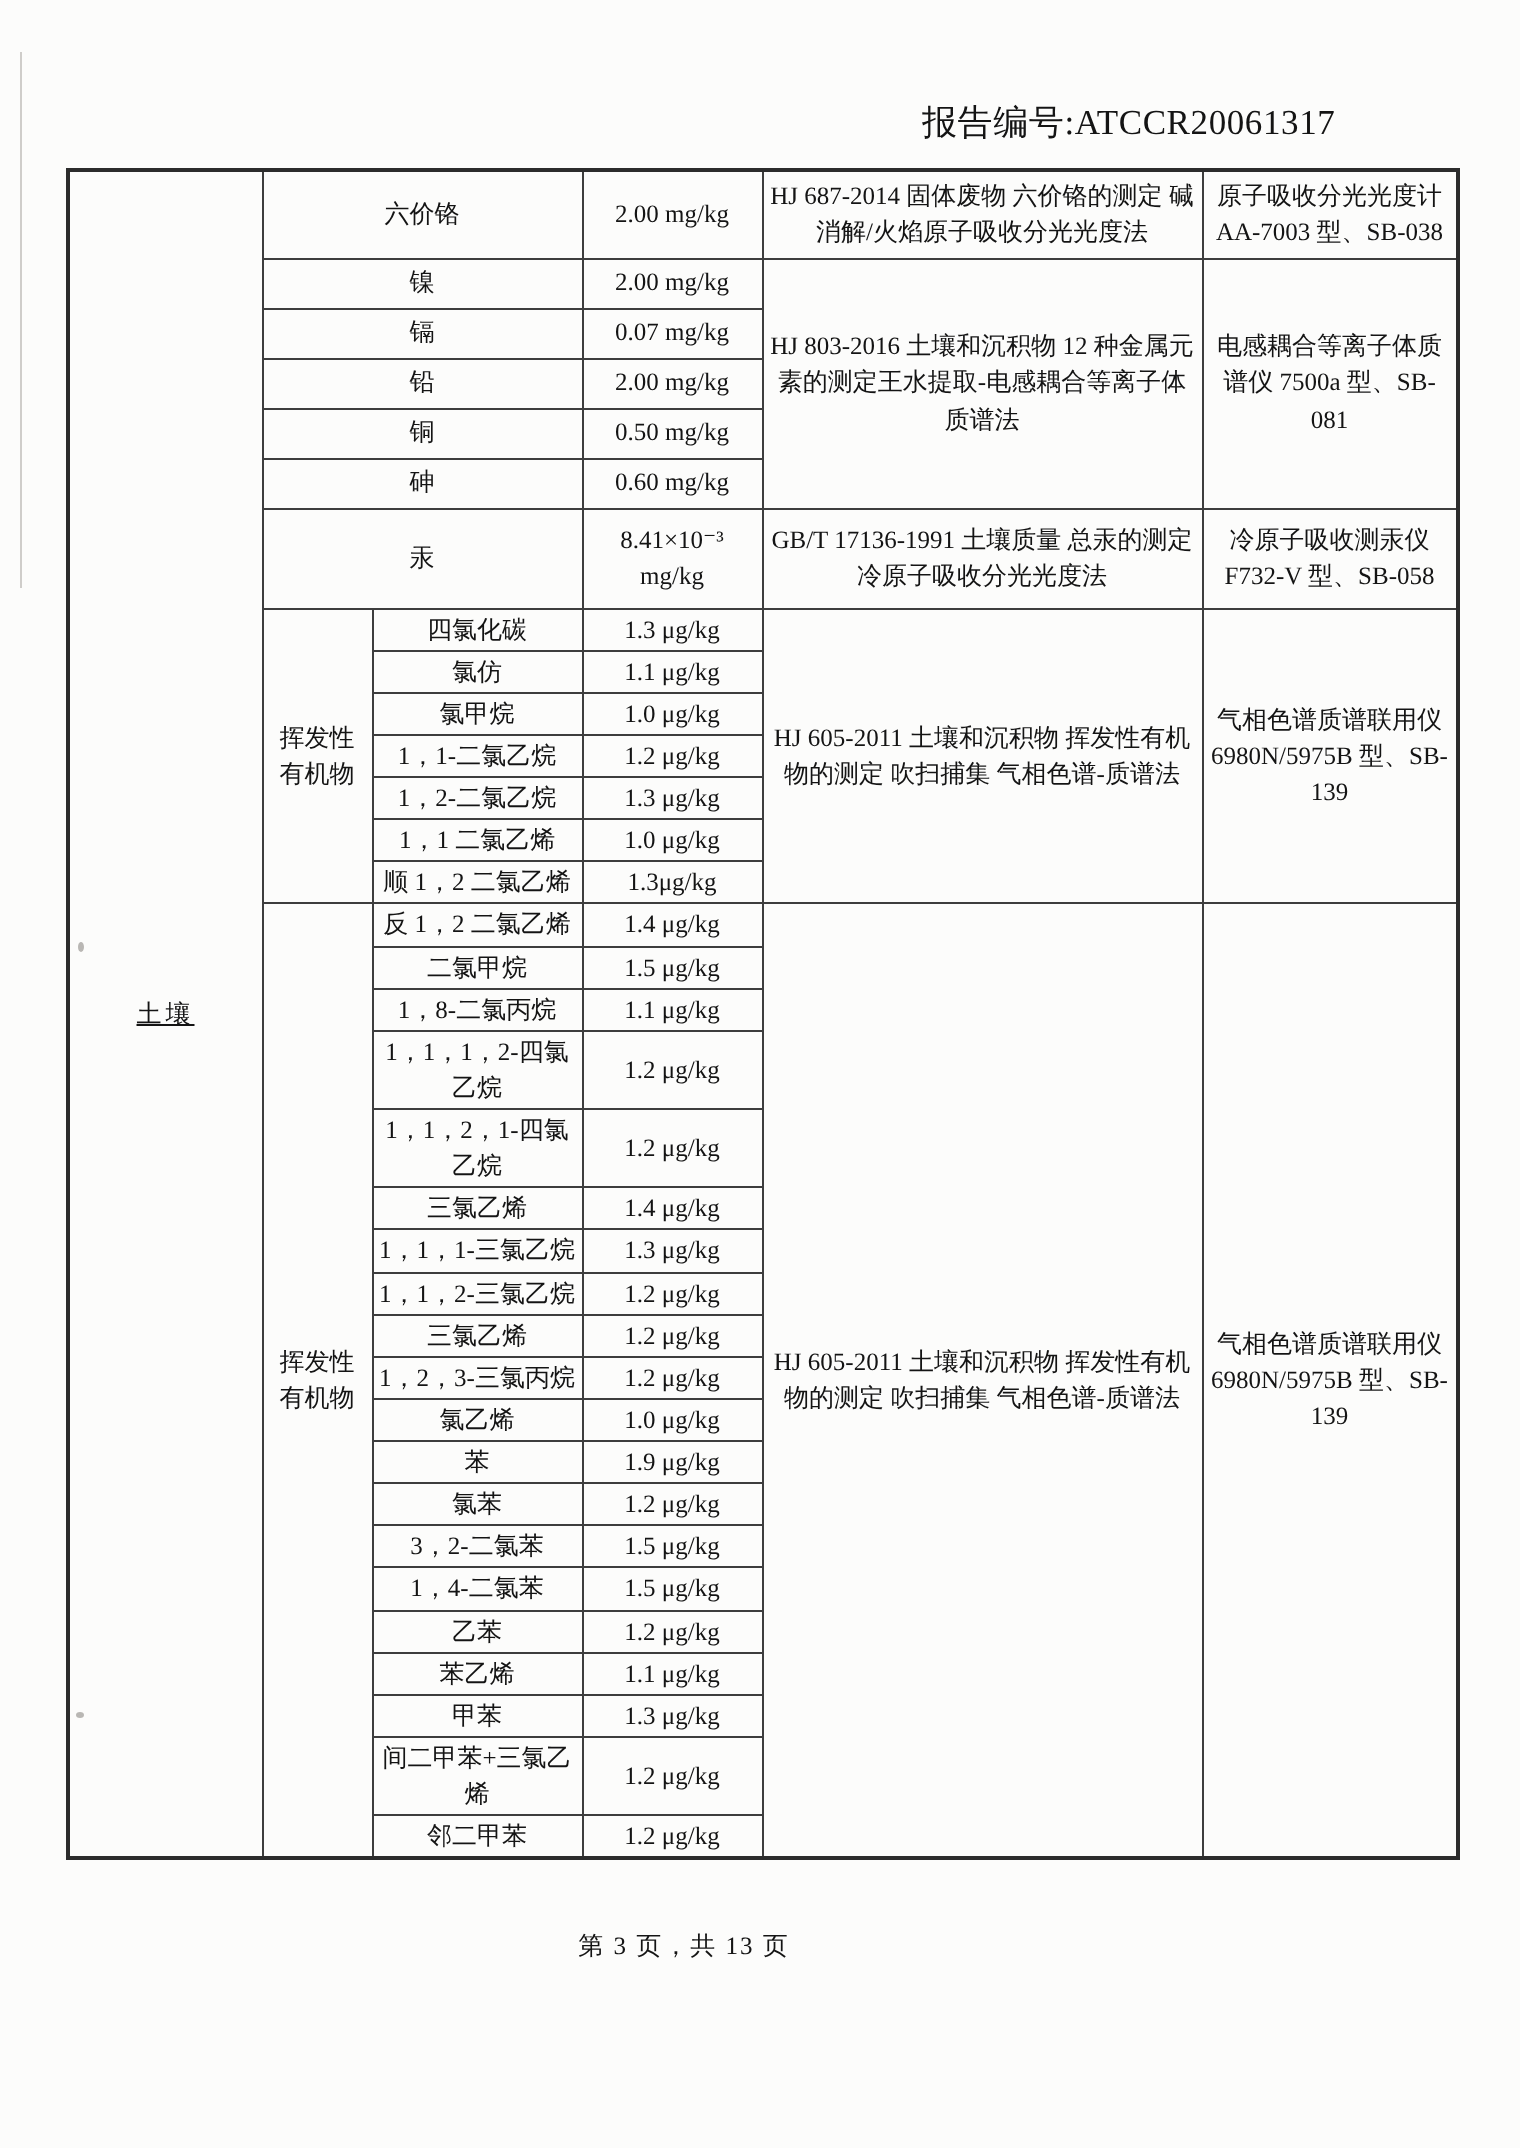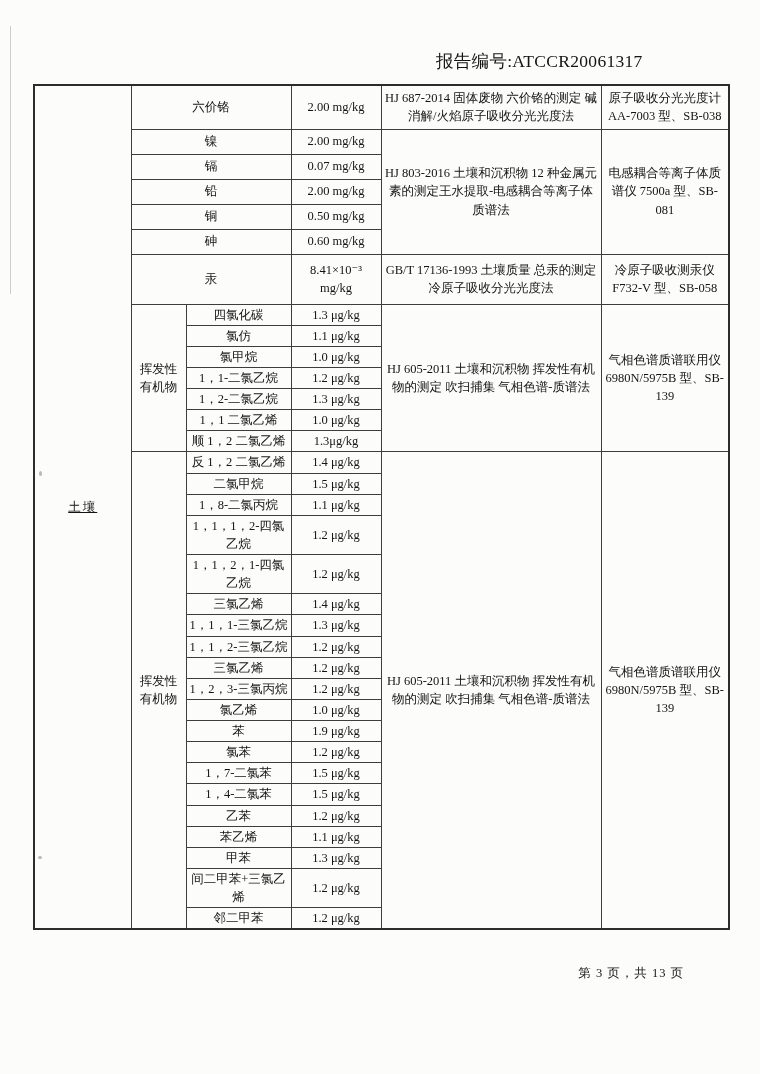--- a/index.html
+++ b/index.html
@@ -11,21 +11,21 @@
     color: #141414;
   }
   .scan-edge {
     position: absolute; left: 10px; top: 26px; width: 1px; height: 268px;
     background: #cfcdca;
   }
   .speck { position: absolute; width: 4px; height: 3px; background: #b9b7b4; border-radius: 50%; }
   .speck1 { left: 38px; top: 856px; }
   .speck2 { left: 39px; top: 471px; width: 3px; height: 5px; }
   .report-no {
-    position: absolute; left: 436px; top: 49px;
+    position: absolute; left: 461px; top: 49px;
     font-size: 17.5px; letter-spacing: 0.3px; white-space: nowrap;
   }
   table.main {
     position: absolute; left: 33px; top: 84px; width: 695px;
     border-collapse: collapse; table-layout: fixed;
     border: 2px solid #2c2c2c;
   }
   table.main td {
     border: 1px solid #3d3d3d;
     text-align: center; vertical-align: middle;
@@ -35,21 +35,21 @@
   td.c-sample { font-size: 13.5px; letter-spacing: 2px; text-decoration: underline; }
   td.c-cat { font-size: 13px; padding: 1px 6px; }
   td.c-method { padding: 1px 5px; }
   td.c-inst { padding: 1px 4px; }
   tr.h-cr { height: 44px; }
   tr.h-m  { height: 25px; }
   tr.h-hg { height: 50px; }
   tr.h-v  { height: 21px; }
   .footer {
     position: absolute; left: 0; top: 965px; width: 684px;
-    text-align: right; font-size: 12.5px; letter-spacing: 1px;
+    text-align: center; font-size: 12.5px; letter-spacing: 1px;
   }
 </style>
 </head>
 <body>
 
 <div class="scan-edge"></div>
 <div class="speck speck1"></div>
 <div class="speck speck2"></div>
 
 <div class="report-no">报告编号:ATCCR20061317</div>
@@ -90,21 +90,21 @@
       <td colspan="2">铜</td>
       <td>0.50 mg/kg</td>
     </tr>
     <tr class="h-m">
       <td colspan="2">砷</td>
       <td>0.60 mg/kg</td>
     </tr>
     <tr class="h-hg">
       <td colspan="2">汞</td>
       <td>8.41×10⁻³ mg/kg</td>
-      <td class="c-method">GB/T 17136-1993 土壤质量 总汞的测定 冷原子吸收分光光度法</td>
+      <td class="c-method">GB/T 17136-1991 土壤质量 总汞的测定 冷原子吸收分光光度法</td>
       <td class="c-inst">冷原子吸收测汞仪 F732-V 型、SB-058</td>
     </tr>
 
     <tr class="h-v">
       <td class="c-cat" rowspan="7">挥发性有机物</td>
       <td>四氯化碳</td>
       <td>1.3 μg/kg</td>
       <td class="c-method" rowspan="7">HJ 605-2011 土壤和沉积物 挥发性有机物的测定 吹扫捕集 气相色谱-质谱法</td>
       <td class="c-inst" rowspan="7">气相色谱质谱联用仪 6980N/5975B 型、SB-139</td>
     </tr>
@@ -182,21 +182,21 @@
     </tr>
     <tr class="h-v">
       <td>苯</td>
       <td>1.9 μg/kg</td>
     </tr>
     <tr class="h-v">
       <td>氯苯</td>
       <td>1.2 μg/kg</td>
     </tr>
     <tr class="h-v">
-      <td>1，7-二氯苯</td>
+      <td>3，2-二氯苯</td>
       <td>1.5 μg/kg</td>
     </tr>
     <tr class="h-v">
       <td>1，4-二氯苯</td>
       <td>1.5 μg/kg</td>
     </tr>
     <tr class="h-v">
       <td>乙苯</td>
       <td>1.2 μg/kg</td>
     </tr>

